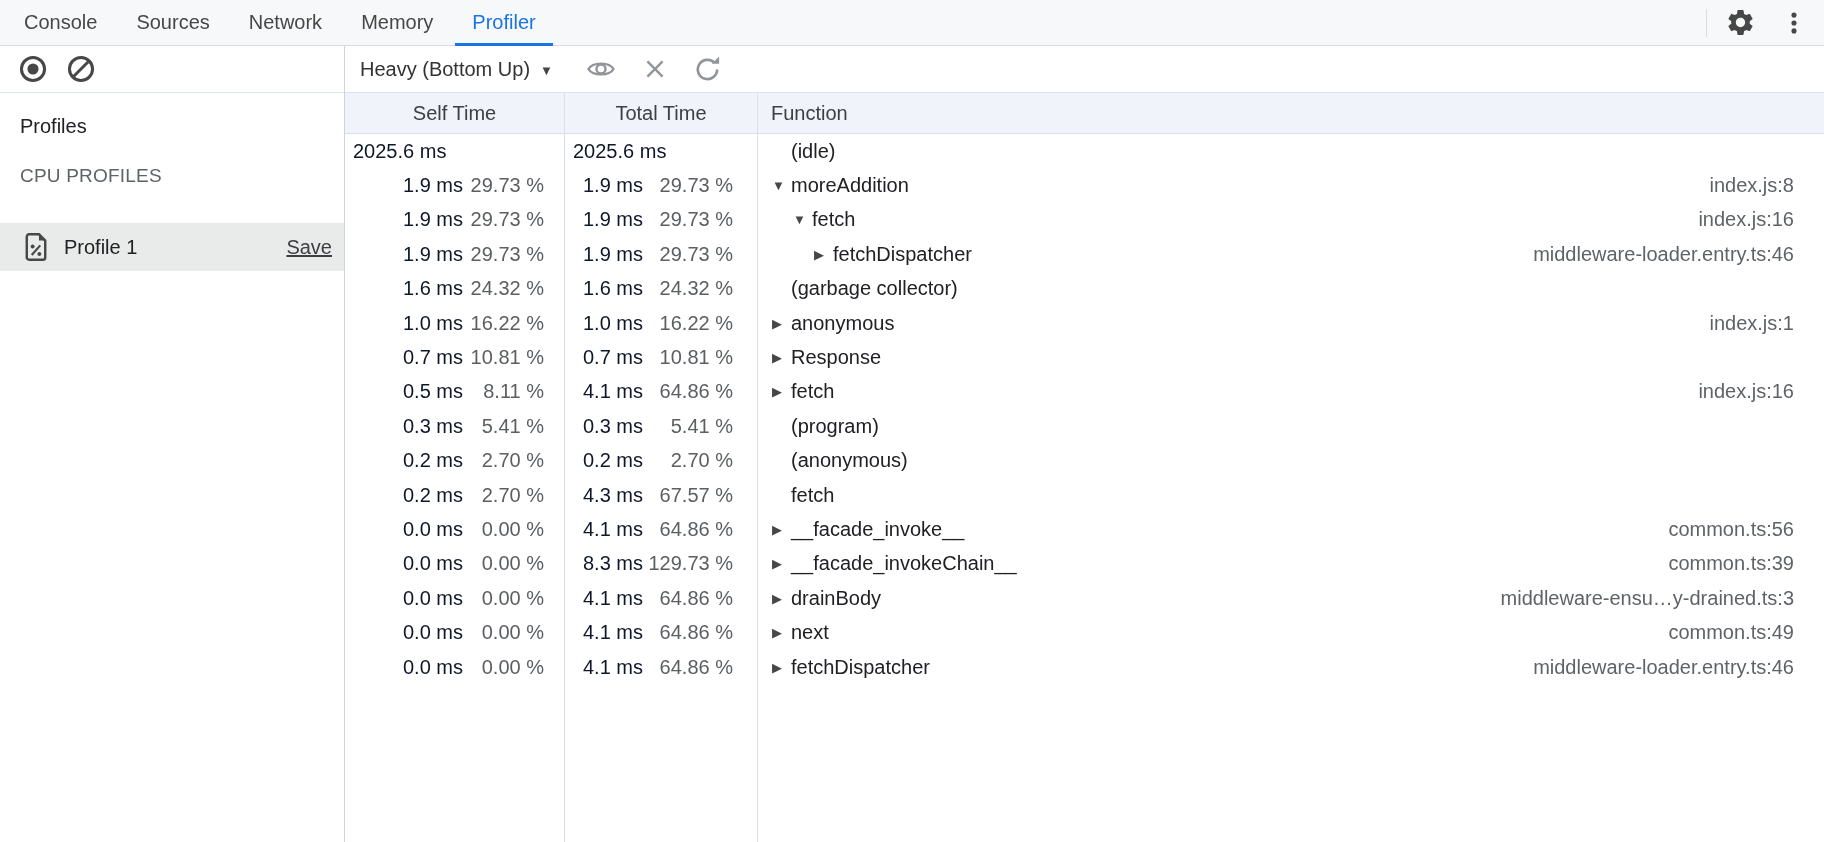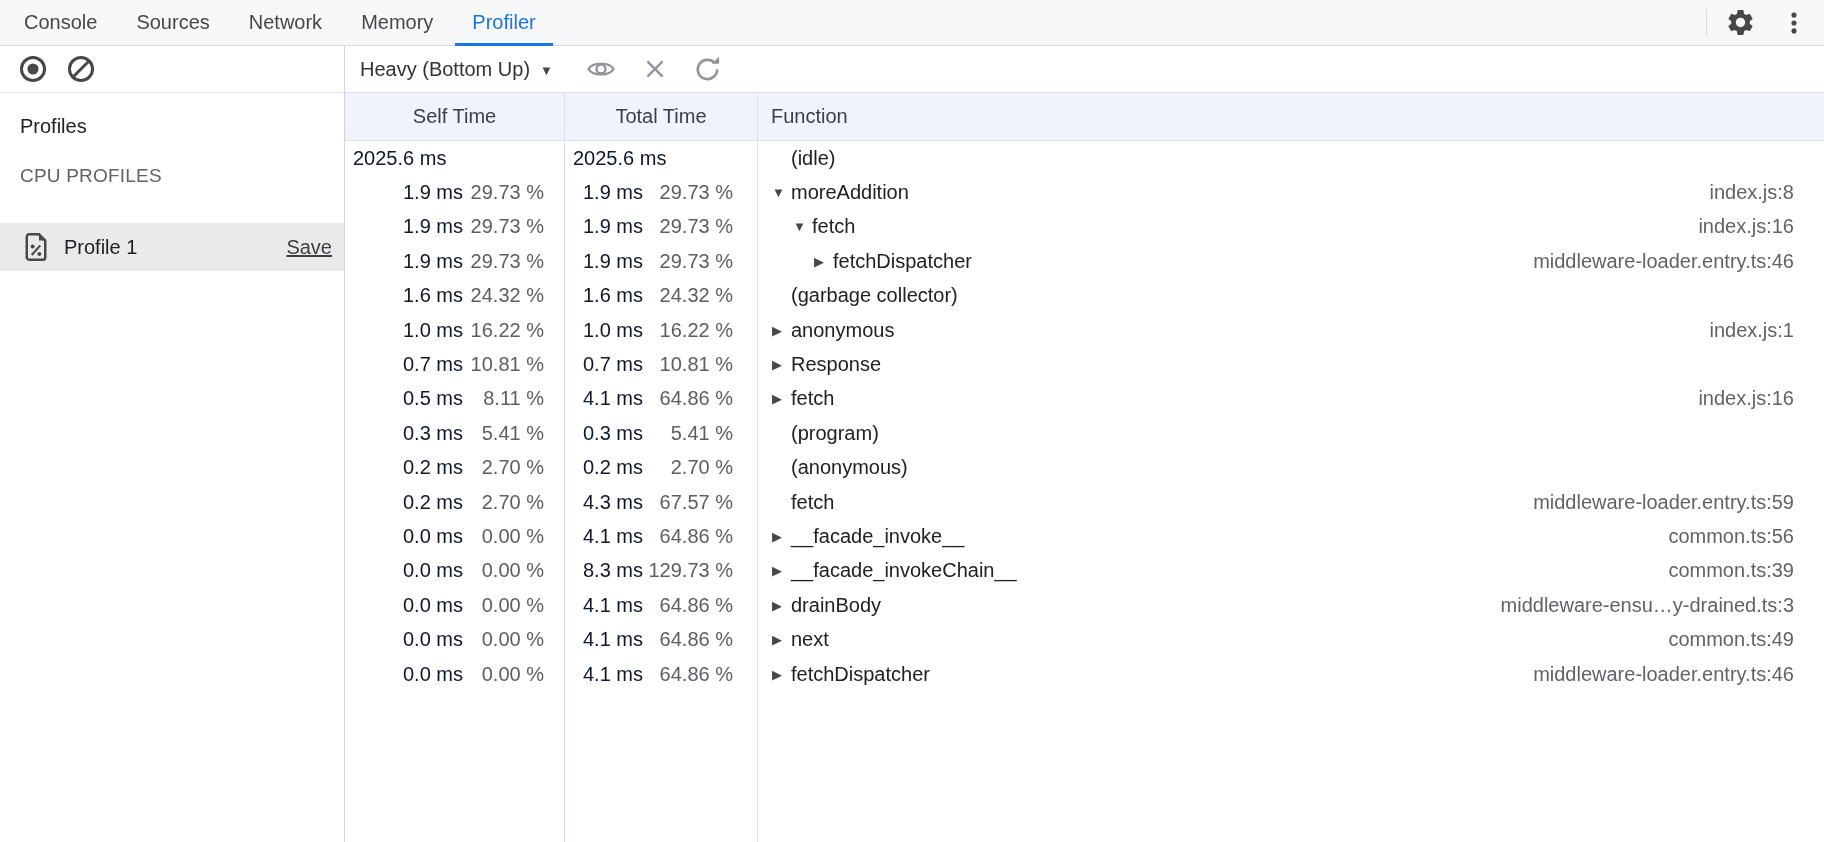--- a/index.html
+++ b/index.html
@@ -54,21 +54,21 @@
     margin-top: 33px; height: 48px; background: #e9eaea;
     display: flex; align-items: center; padding: 0 12px 0 22px; gap: 14px;
   }
   .profile-doc-icon { color: #474747; flex: none; display: flex; }
   .profile-name { color: #202124; }
   .save-link { margin-left: auto; color: #3c4043; text-decoration: underline; cursor: pointer; }
 
   
   .grid { flex: 1; min-height: 0; display: flex; flex-direction: column; font-size: 20px; }
   .grid-header {
-    height: 48px; flex: none; background: #f0f3fa; border-bottom: 1px solid #d8e0f0;
+    height: 41px; flex: none; background: #f0f3fa; border-bottom: 1px solid #d8e0f0;
     display: flex; align-items: stretch; color: #3c4043;
   }
   .hcell { display: flex; align-items: center; }
   .c-self { width: 220px; flex: none; border-right: 1px solid #d8e0f0; }
   .c-total { width: 193px; flex: none; border-right: 1px solid #d8e0f0; }
   .c-fn { flex: 1; min-width: 0; }
   .hcell.c-self, .hcell.c-total { justify-content: center; }
   .hcell.c-fn { padding-left: 13px; }
 
   .grid-body { flex: 1; display: flex; flex-direction: column; min-height: 0; }
@@ -349,21 +349,20 @@
                 <div class="ms">0.2 ms</div>
                 <div class="pct">2.70 %</div>
               </div>
               <div class="cell-time c-total">
                 <div class="ms">4.3 ms</div>
                 <div class="pct">67.57 %</div>
               </div>
               <div class="cell-fn c-fn" style="padding-left: 14px;">
                 <div class="arrow-spacer"></div>
                 <div class="fn-name">fetch</div>
-                <div class="fn-link">middleware-loader.entry.ts:59</div>
               </div>
             </div>
             <div class="row">
               <div class="cell-time c-self">
                 <div class="ms">0.0 ms</div>
                 <div class="pct">0.00 %</div>
               </div>
               <div class="cell-time c-total">
                 <div class="ms">4.1 ms</div>
                 <div class="pct">64.86 %</div>

